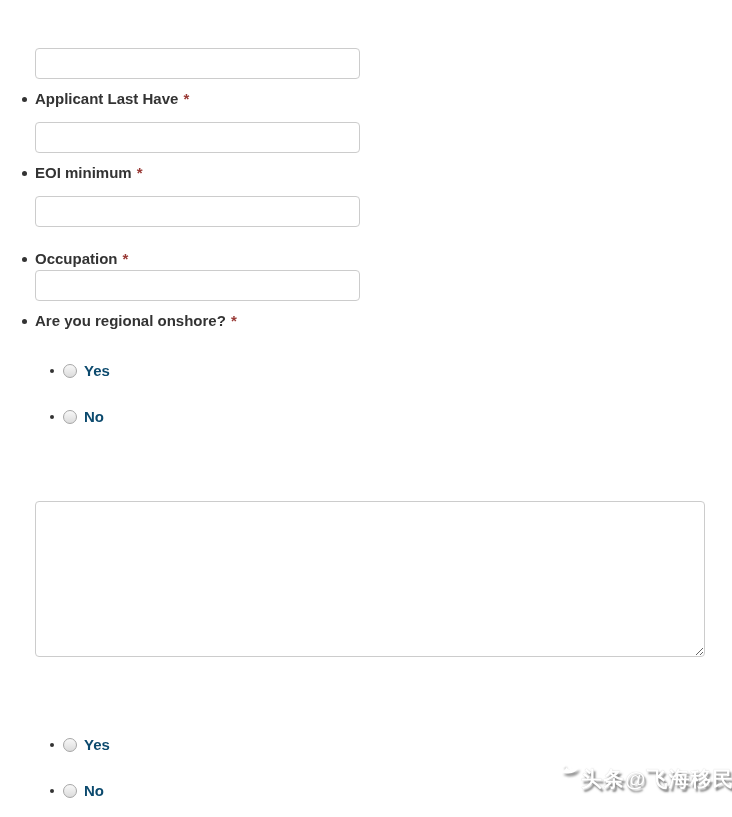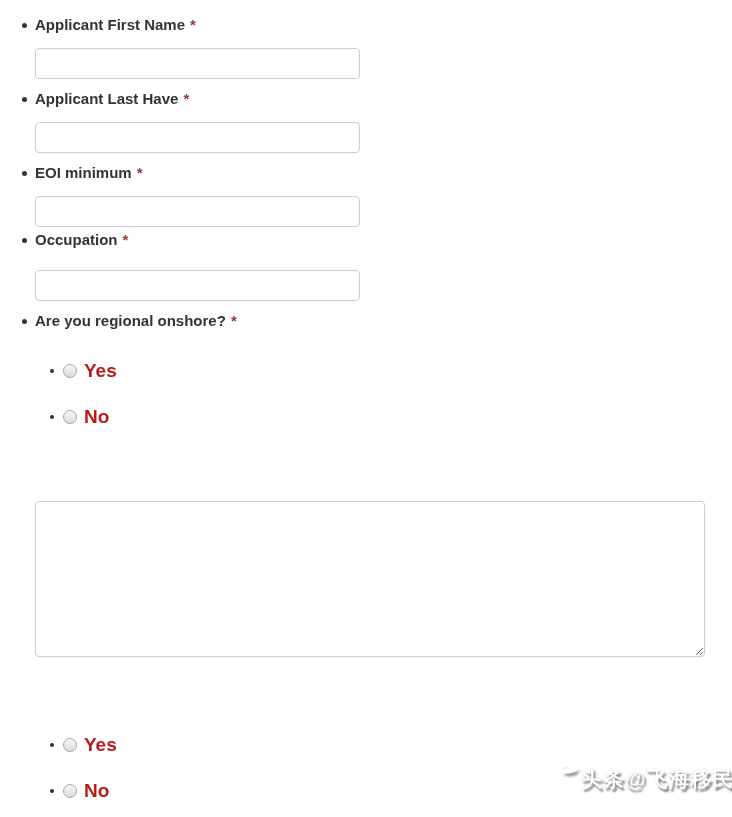--- a/index.html
+++ b/index.html
@@ -106,23 +106,23 @@
     -webkit-appearance: none;
     width: 14px;
     height: 14px;
     margin: 0;
     border: 1px solid #a6a6a6;
     border-radius: 50%;
     background: linear-gradient(180deg, #f8f8f8 0%, #dcdcdc 100%);
     cursor: pointer;
   }
   .radio-label {
-    font-size: 19px;
-    font-weight: bold;
-    color: #b91c1c;
+    font-size: 15px;
+    font-weight: bold;
+    color: #0c4a6e;
     margin-left: 7px;
   }
 
   
   .watermark {
     position: absolute;
     left: 560px;
     top: 765px;
     display: flex;
     align-items: flex-start;
@@ -141,39 +141,35 @@
     font-weight: bold;
     letter-spacing: 1px;
     text-shadow: 2px 3px 2px rgba(105,105,105,0.8), 0 0 1px rgba(160,160,160,0.6);
   }
 </style>
 </head>
 <body>
 
 <div class="page">
 
-  <div class="label-row" style="top:16px">
-    <span class="bullet"></span>
-    <div class="label-text"><span>Applicant First Name</span><span class="req">*</span></div>
-  </div>
   <input type="text" class="text-input" style="top: 48px;" value="">
 
   <div class="label-row" style="top:90px">
     <span class="bullet"></span>
     <div class="label-text"><span>Applicant Last Have</span><span class="req">*</span></div>
   </div>
   <input type="text" class="text-input" style="top: 122px;" value="">
 
   <div class="label-row" style="top:164px">
     <span class="bullet"></span>
     <div class="label-text"><span>EOI minimum</span><span class="req">*</span></div>
   </div>
   <input type="text" class="text-input" style="top: 196px;" value="">
 
-  <div class="label-row" style="top:231px">
+  <div class="label-row" style="top:250px">
     <span class="bullet"></span>
     <div class="label-text"><span>Occupation</span><span class="req">*</span></div>
   </div>
   <input type="text" class="text-input" style="top: 270px;" value="">
 
   <div class="label-row" style="top:312px">
     <span class="bullet"></span>
     <div class="label-text"><span>Are you regional onshore?</span><span class="req">*</span></div>
   </div>
   <div class="radio-row" style="top:362px">

